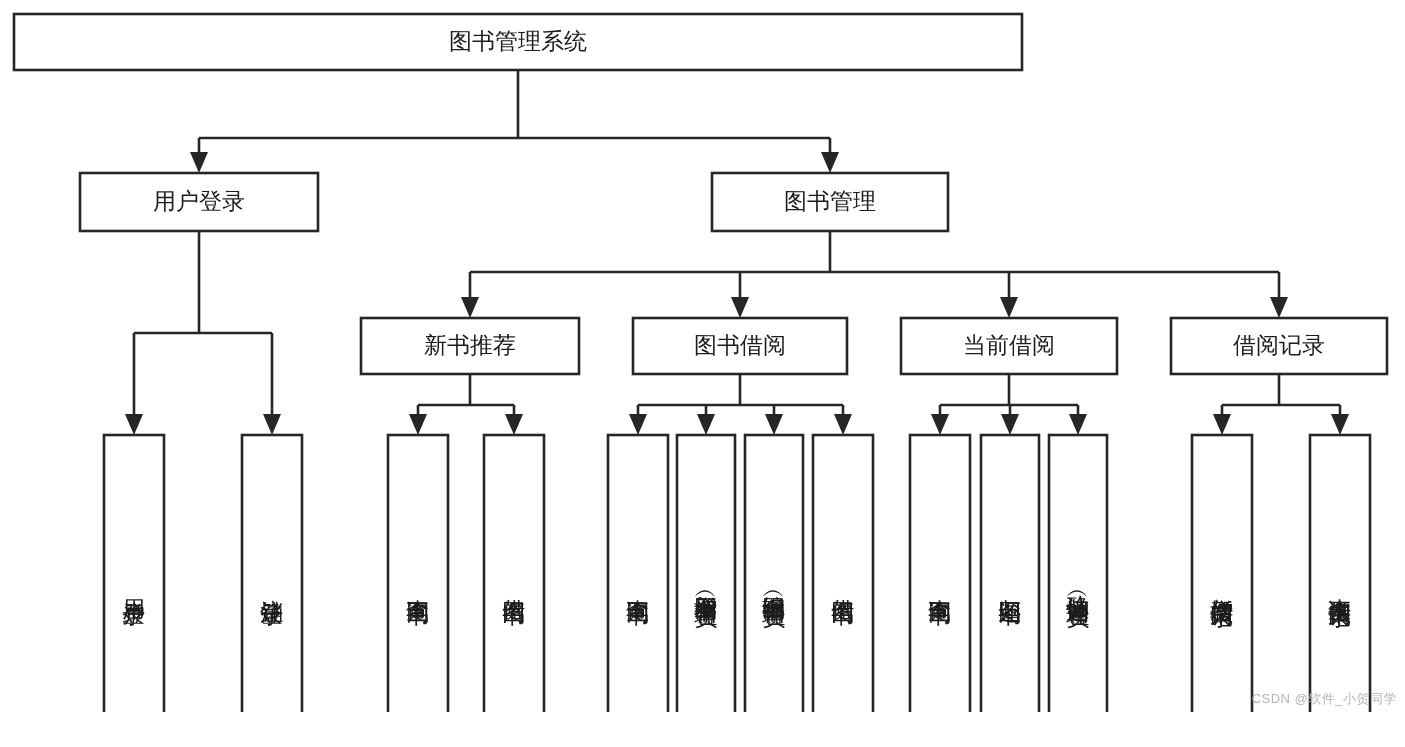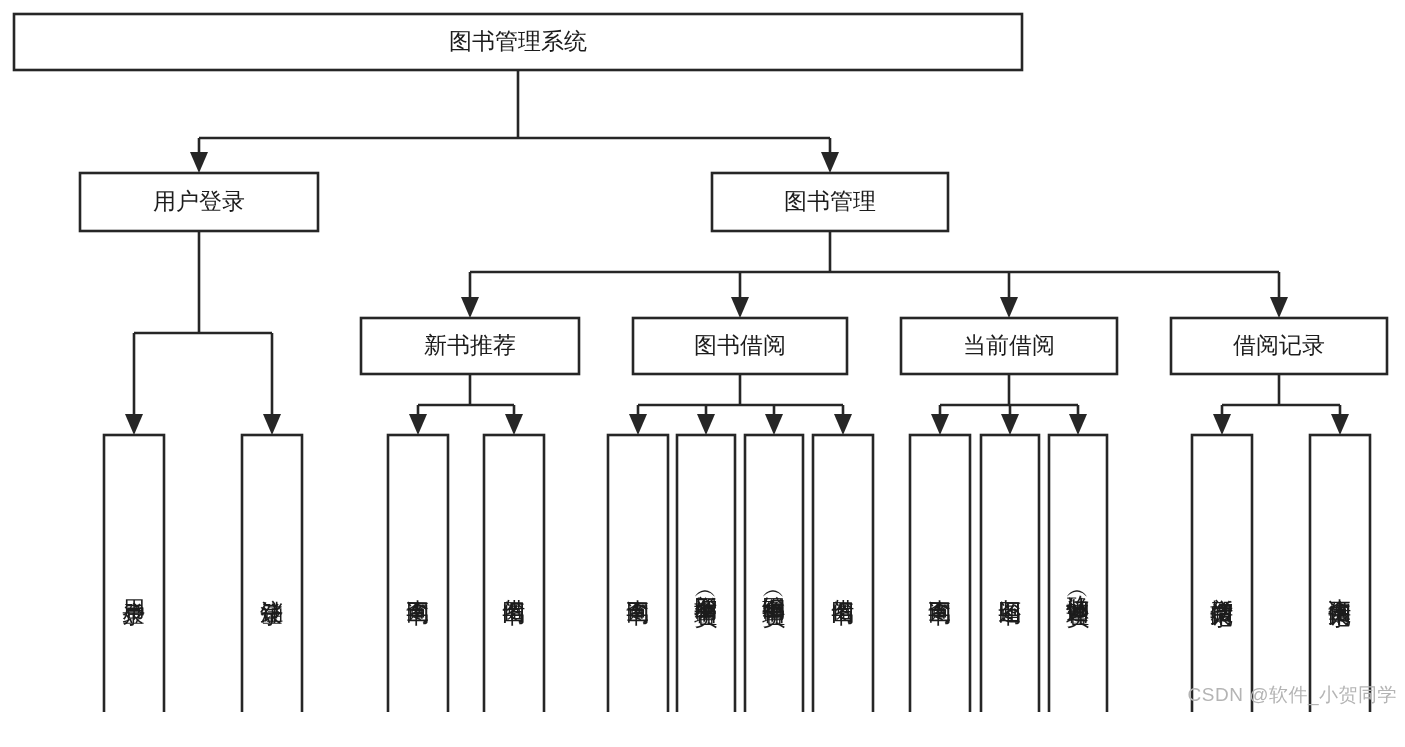--- a/index.html
+++ b/index.html
@@ -64,21 +64,21 @@
     letter-spacing: 1.5px;
     color: #1c1c1c;
     white-space: nowrap;
     text-align: center;
   }
   .watermark {
     position: absolute;
     right: 8px;
     bottom: 4px;
     font-family: "Liberation Sans", "DejaVu Sans", sans-serif;
-    font-size: 19px;
+    font-size: 13px;
     color: #b4b4b4;
     letter-spacing: 0.5px;
     white-space: nowrap;
     user-select: none;
   }
 </style>
 </head>
 <body>
 
 <div id="diagram-root">

